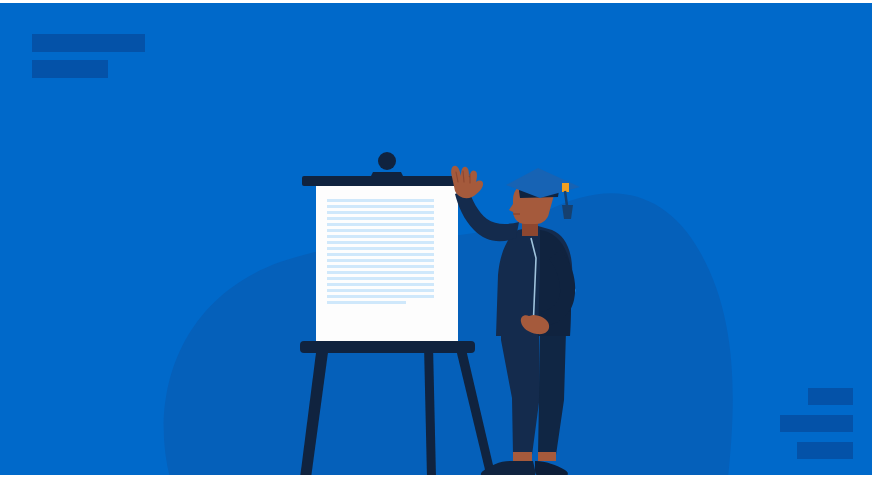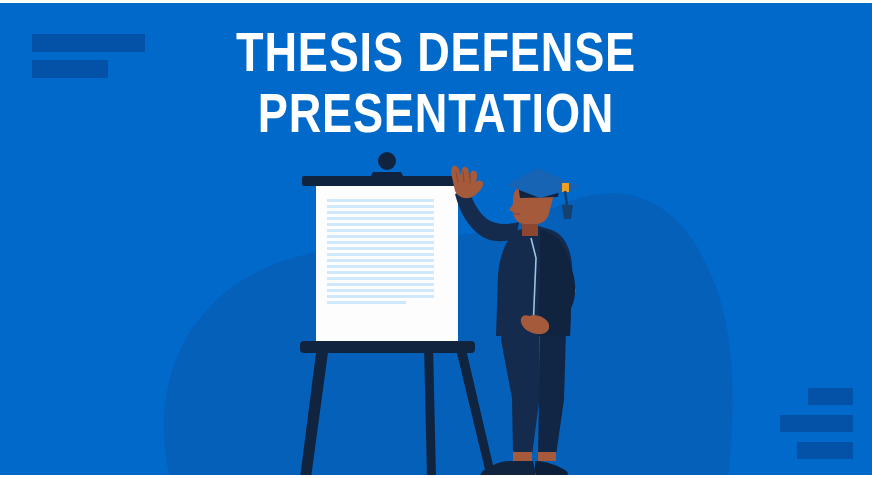--- a/index.html
+++ b/index.html
@@ -121,24 +121,20 @@
              Z" fill="#0560ba"></path>
   </svg>
 
   <div class="deco-bar bar-tl-1"></div>
   <div class="deco-bar bar-tl-2"></div>
 
   <div class="deco-bar bar-br-1"></div>
   <div class="deco-bar bar-br-2"></div>
   <div class="deco-bar bar-br-3"></div>
 
-  <div class="title-block">
-    <span class="title-line">THESIS DEFENSE</span>
-    <span class="title-line">PRESENTATION</span>
-  </div>
 
   <svg class="illustration" viewBox="0 0 872 478">
 
     <g>
       <path d="M 317 345 L 300 478 L 311 478 L 329 345 Z" fill="#10233f"></path>
       <path d="M 424 345 L 427 478 L 436 478 L 433 345 Z" fill="#10233f"></path>
       <path d="M 455 345 L 487 478 L 496 478 L 465 345 Z" fill="#10233f"></path>
     </g>
 
     <g>

